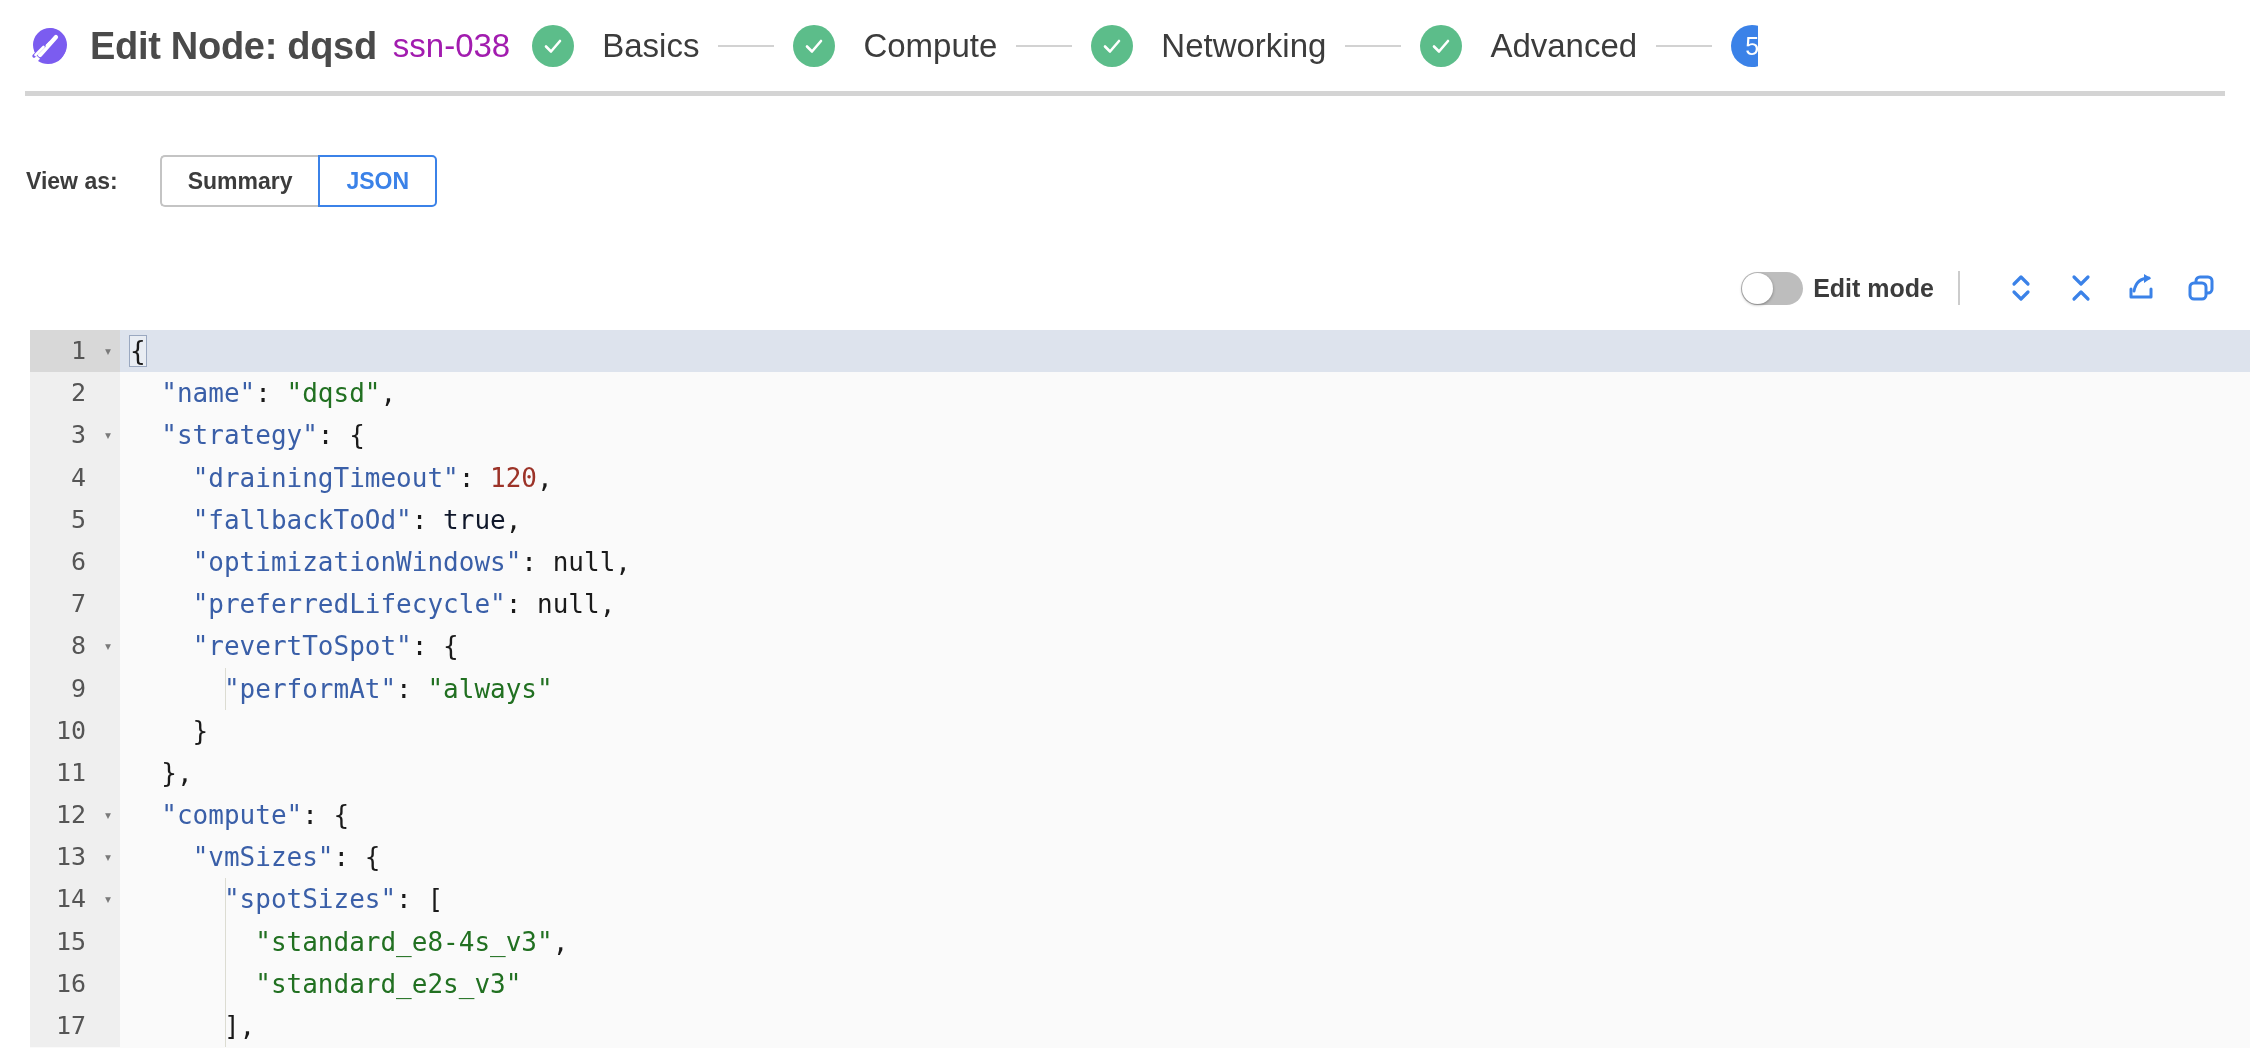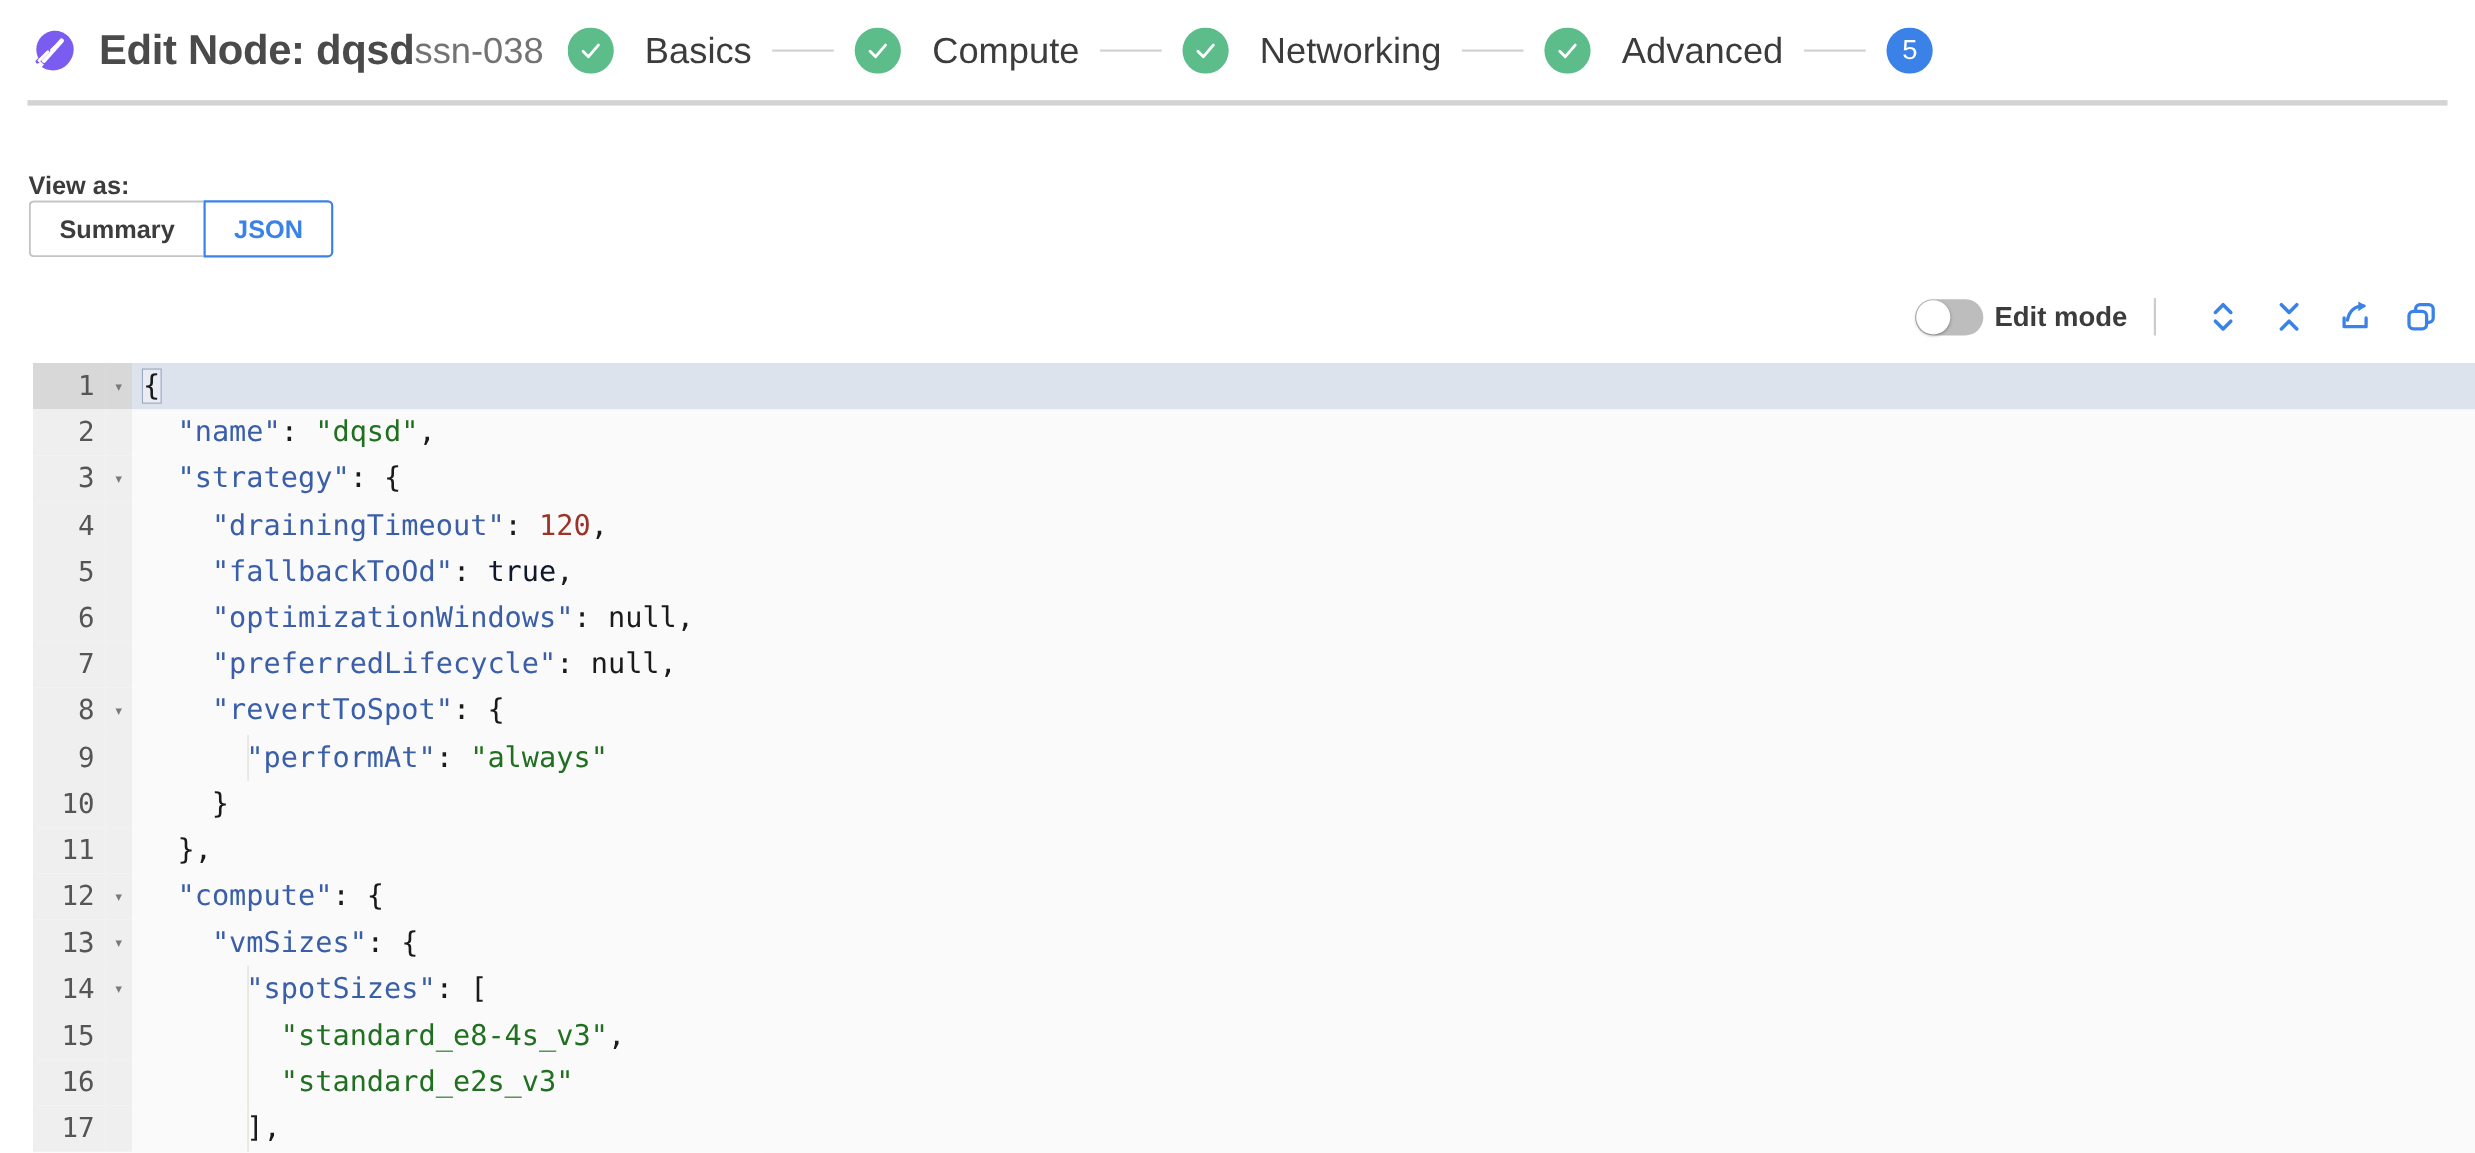--- a/index.html
+++ b/index.html
@@ -43,22 +43,22 @@
   }
   .page-title {
     font-size: 38px;
     font-weight: bold;
     color: #4a4a4a;
     letter-spacing: -0.3px;
   }
   .page-subtitle {
     font-size: 33px;
     font-weight: normal;
-    color: #737373;
-    margin-left: 0;
+    color: #a21caf;
+    margin-left: 16px;
   }
 
   
   .stepper {
     display: flex;
     align-items: center;
     margin-left: 22px;
     flex: 1 1 auto;
     overflow: hidden;
     white-space: nowrap;
@@ -111,21 +111,21 @@
     height: 5px;
     background: #d4d4d4;
   }
 
   
   .viewas-row {
     position: absolute;
     top: 155px;
     left: 26px;
     display: flex;
-    flex-direction: column;
+    align-items: center;
   }
   .viewas-label {
     font-size: 23px;
     font-weight: bold;
     color: #3c3c3c;
     margin-right: 42px;
   }
   .segmented {
     display: flex;
     align-items: stretch;

